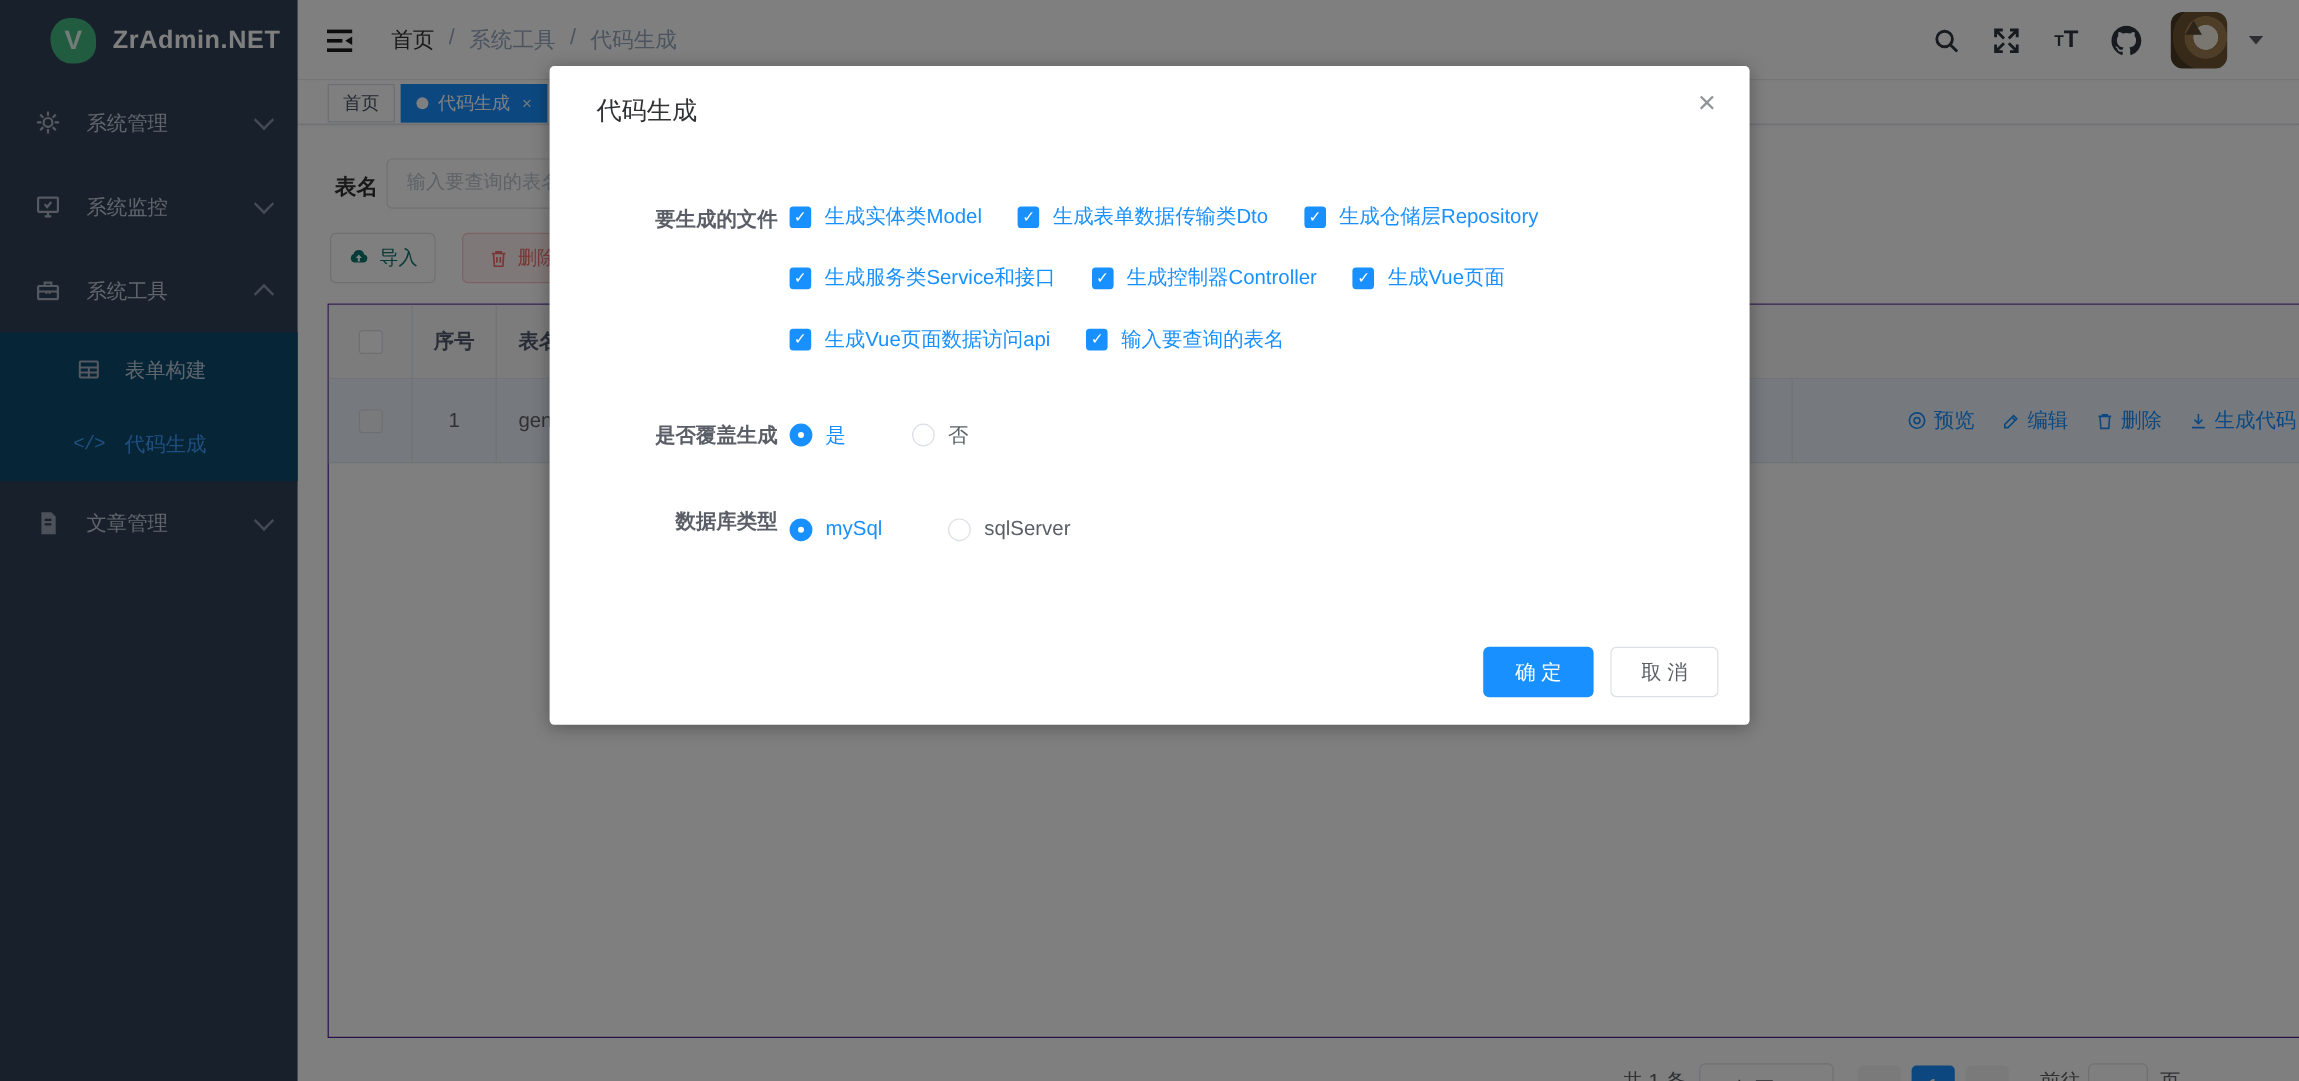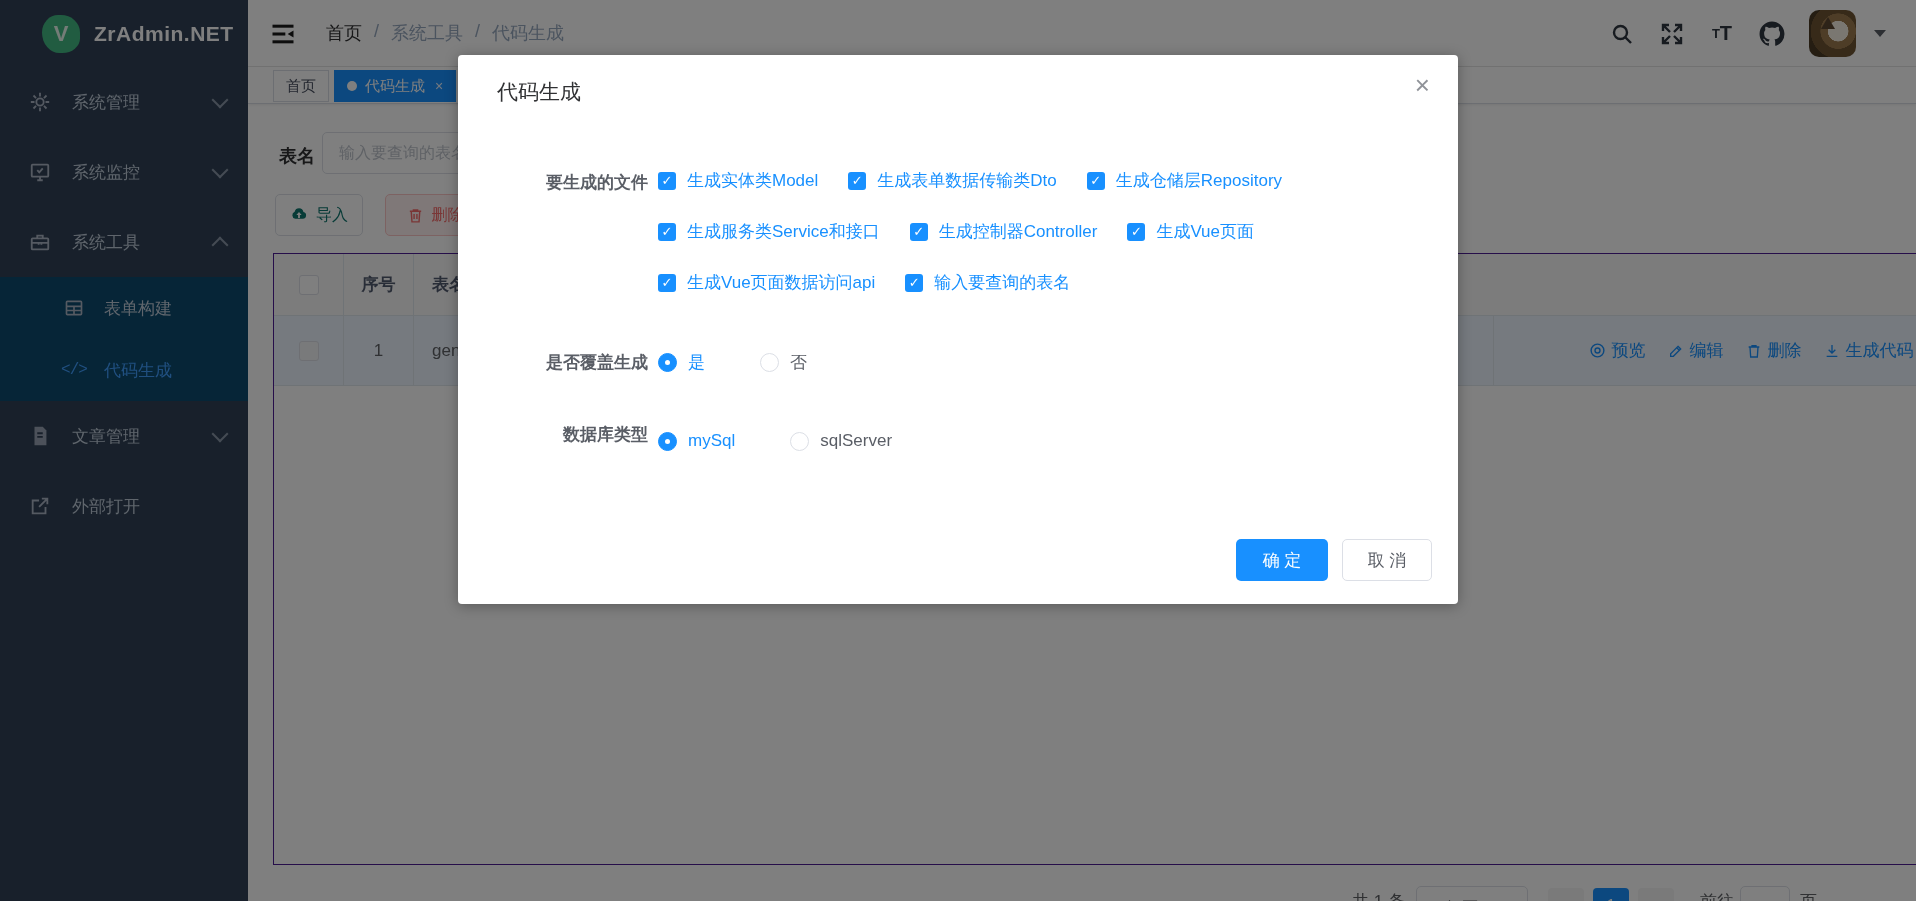--- a/index.html
+++ b/index.html
@@ -163,29 +163,20 @@
       <span class="mi-icon">
         <svg width="22" height="22" viewBox="0 0 24 24" fill="none" stroke="currentColor" stroke-width="2">
             <path d="M6 2h9l4 4v16H6z" fill="currentColor" stroke="none" opacity=".85"></path>
             <path d="M9 9h6M9 13h6" stroke="#304156"></path>
           </svg>
       </span>
       <span class="mi-label">文章管理</span>
       <span class="chev"></span>
     </div>
 
-    <div class="menu-item">
-      <span class="mi-icon">
-        <svg width="22" height="22" viewBox="0 0 24 24" fill="none" stroke="currentColor" stroke-width="2">
-            <path d="M18 13v7H4V6h7"></path>
-            <path d="M14 4h6v6M20 4l-9 9"></path>
-          </svg>
-      </span>
-      <span class="mi-label">外部打开</span>
-    </div>
   </div>
 
   <div class="topbar">
     <div class="hamburger">
       <svg width="28" height="28" viewBox="0 0 24 24" fill="currentColor">
           <rect x="3" y="4" width="18" height="2.6"></rect>
           <rect x="3" y="10.7" width="11" height="2.6"></rect>
           <rect x="3" y="17.4" width="18" height="2.6"></rect>
           <path d="M21 9l-5 3 5 3z"></path>
         </svg>

